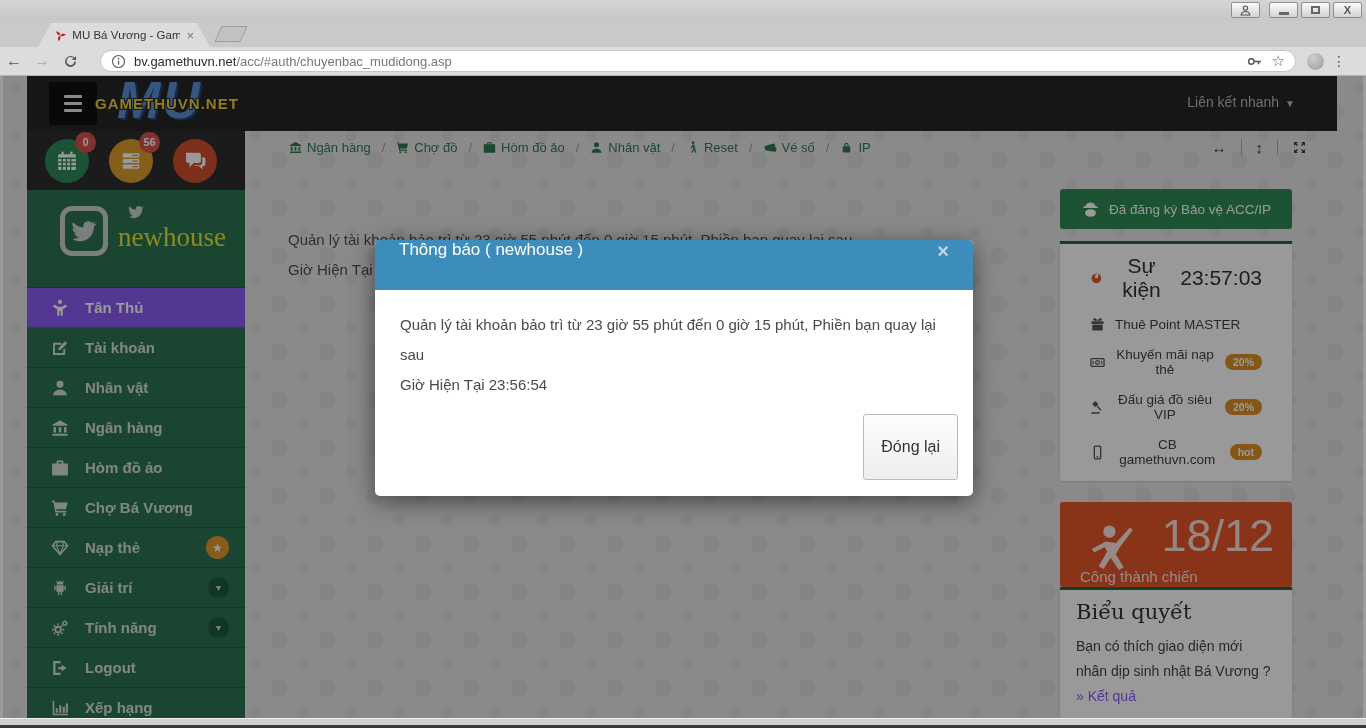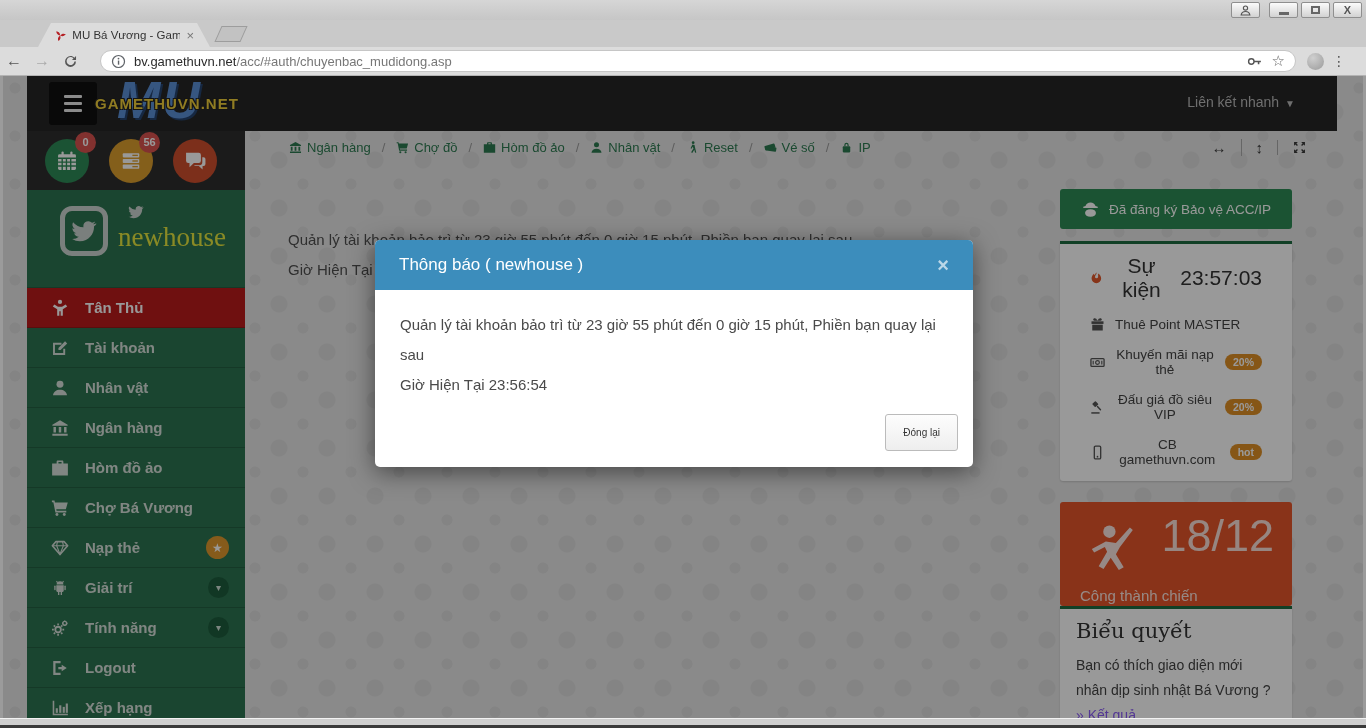--- a/index.html
+++ b/index.html
@@ -63,21 +63,21 @@
   .nbadge{position:absolute;top:-7px;right:-7px;min-width:21px;height:21px;border-radius:11px;background:#d9534f;color:#fff;
           font-size:11px;font-weight:bold;display:flex;align-items:center;justify-content:center;padding:0 4px;}
   .userpanel{position:relative;height:98px;border-bottom:1px solid rgba(0,0,0,.18);}
   .twsq{position:absolute;left:33px;top:16px;width:48px;height:50px;border:5px solid #ccd4d0;border-radius:12px;color:#ccd4d0;
         display:flex;align-items:center;justify-content:center;}
   .twsmall{position:absolute;left:101px;top:14px;color:#ccd4d0;}
   .uname{position:absolute;left:91px;top:32px;font-family:Liberation Serif, serif;font-size:27px;color:#e6e63e;}
   .menu{list-style:none;}
   .mi{position:relative;height:40px;border-bottom:1px solid rgba(0,0,0,.18);display:flex;align-items:center;padding-left:24px;gap:16px;
       color:#d7e0da;font-size:15px;font-weight:bold;}
-  .mi.active{background:#b91c1c;color:#fff;text-align:center;}
+  .mi.active{background:#8b5cf6;color:#fff;text-align:center;}
   .mi svg.ic{width:18px;height:18px;flex:0 0 18px;}
   .mbadge{position:absolute;right:16px;width:23px;height:23px;border-radius:50%;background:#e0982e;color:#fff;font-size:12px;
           display:flex;align-items:center;justify-content:center;}
   .mbadge.chev{background:#1d5c3d;width:21px;height:21px;font-size:10px;color:#cfe0d6;}
 
   .bcbar{left:242px;top:55px;width:1092px;height:33px;display:flex;align-items:center;padding-left:44px;font-size:13px;color:#8c8c8c;}
   .bc{color:#2c7a50;display:flex;align-items:center;gap:5px;white-space:nowrap;}
   .bc svg.ic{width:13px;height:13px;}
   .bsep{margin:0 11px;color:#9b9b9b;}
   .bctools{position:absolute;right:16px;top:0;height:33px;display:flex;align-items:center;color:#3a3a3a;}
@@ -90,39 +90,39 @@
   .rail{left:1057px;top:113px;width:232px;}
   .protect{height:40px;background:#2e8b55;border-radius:3px;color:#fff;font-size:13.5px;display:flex;align-items:center;justify-content:center;gap:9px;}
   .protect svg.ic{width:19px;height:19px;}
   .panel{background:#fff;border-top:3px solid #1d6b40;border-radius:0 0 3px 3px;box-shadow:0 1px 2px rgba(0,0,0,.15);}
   .p-events{margin-top:12px;padding:10px 30px 14px;text-align:center;}
   .ptitle{font-family:"DejaVu Serif","Liberation Serif",serif;font-size:21px;color:#333;display:flex;align-items:center;gap:8px;}
   .ptitle .flame{width:15px;height:18px;}
   .ev{display:flex;align-items:center;gap:10px;margin-top:15px;font-size:13.5px;color:#444;}
   .ev svg.ic{width:15px;height:15px;color:#555;flex:0 0 15px;}
   .pill{margin-left:auto;background:#df9026;color:#fff;font-size:10.5px;font-weight:bold;border-radius:9px;padding:2px 8px;}
-  .siege{margin-top:21px;height:104px;background:#e5552a;border-radius:3px;position:relative;color:rgba(255,255,255,.85);}
+  .siege{margin-top:21px;height:85px;background:#e5552a;border-radius:3px;position:relative;color:rgba(255,255,255,.85);}
   .siege svg.warrior{position:absolute;left:26px;top:18px;width:52px;height:52px;fill:rgba(255,255,255,.85);}
   .siege .big{position:absolute;right:18px;top:8px;font-size:45px;font-weight:300;color:rgba(255,255,255,.82);}
   .siege .lbl{position:absolute;left:20px;bottom:2px;font-size:15px;}
   .p-poll{padding:10px 16px 14px;}
   .pollq{margin-top:10px;font-size:14px;color:#444;line-height:25px;width:200px;}
   .pollq a{color:#8b5cf6;text-decoration:none;}
   .votes{margin-top:8px;display:flex;width:198px;border-radius:3px;overflow:hidden;}
   .vbtn{flex:1;background:#2e8b55;border:none;border-left:1px solid #256e45;color:#eee;font-size:13px;padding:7px 0;text-align:center;}
   .vbtn:first-child{border-left:none;}
 
   .backdrop{left:0;top:0;width:1360px;height:642px;background:rgba(0,0,0,.4);}
 
   .modal{left:372px;top:164px;width:598px;background:#fff;border-radius:5px;box-shadow:0 5px 25px rgba(0,0,0,.5);overflow:hidden;}
-  .mhead{height:50px;background:#3c8dbc;color:#fff;display:flex;align-items:center;padding:0 24px;font-size:17px;gap:42px;}
+  .mhead{height:50px;background:#3c8dbc;color:#fff;display:flex;align-items:flex-start;padding:0 24px;font-size:17px;gap:42px;}
   .mx{margin-left:auto;color:rgba(255,255,255,.65);font-size:20px;font-weight:bold;}
   .mbody{padding:20px 25px 14px;font-size:15px;color:#4a4a4a;line-height:30px;min-height:122px;}
   .mfoot{padding:0 15px 16px;display:flex;justify-content:flex-end;}
-  .dbtn{background:linear-gradient(#fdfdfd,#eee);border:1px solid #bbb;border-radius:3px;padding:12px 17px;font-size:10px;color:#333;}
+  .dbtn{background:linear-gradient(#fdfdfd,#eee);border:1px solid #bbb;border-radius:3px;padding:23px 17px;font-size:16px;color:#333;}
 </style>
 </head>
 <body>
 
 <svg width="0" height="0" style="position:absolute">
   <defs>
     <symbol id="i-bank" viewBox="0 0 16 16">
         <path d="M8 1.1 14.8 5v1.1H1.2V5zM2.2 7h2.2v5H2.2zm4.7 0h2.2v5H6.9zm4.7 0h2.2v5h-2.2zM1.2 13h13.6v1.9H1.2z"></path>
       </symbol>
     <symbol id="i-cart" viewBox="0 0 16 16">

